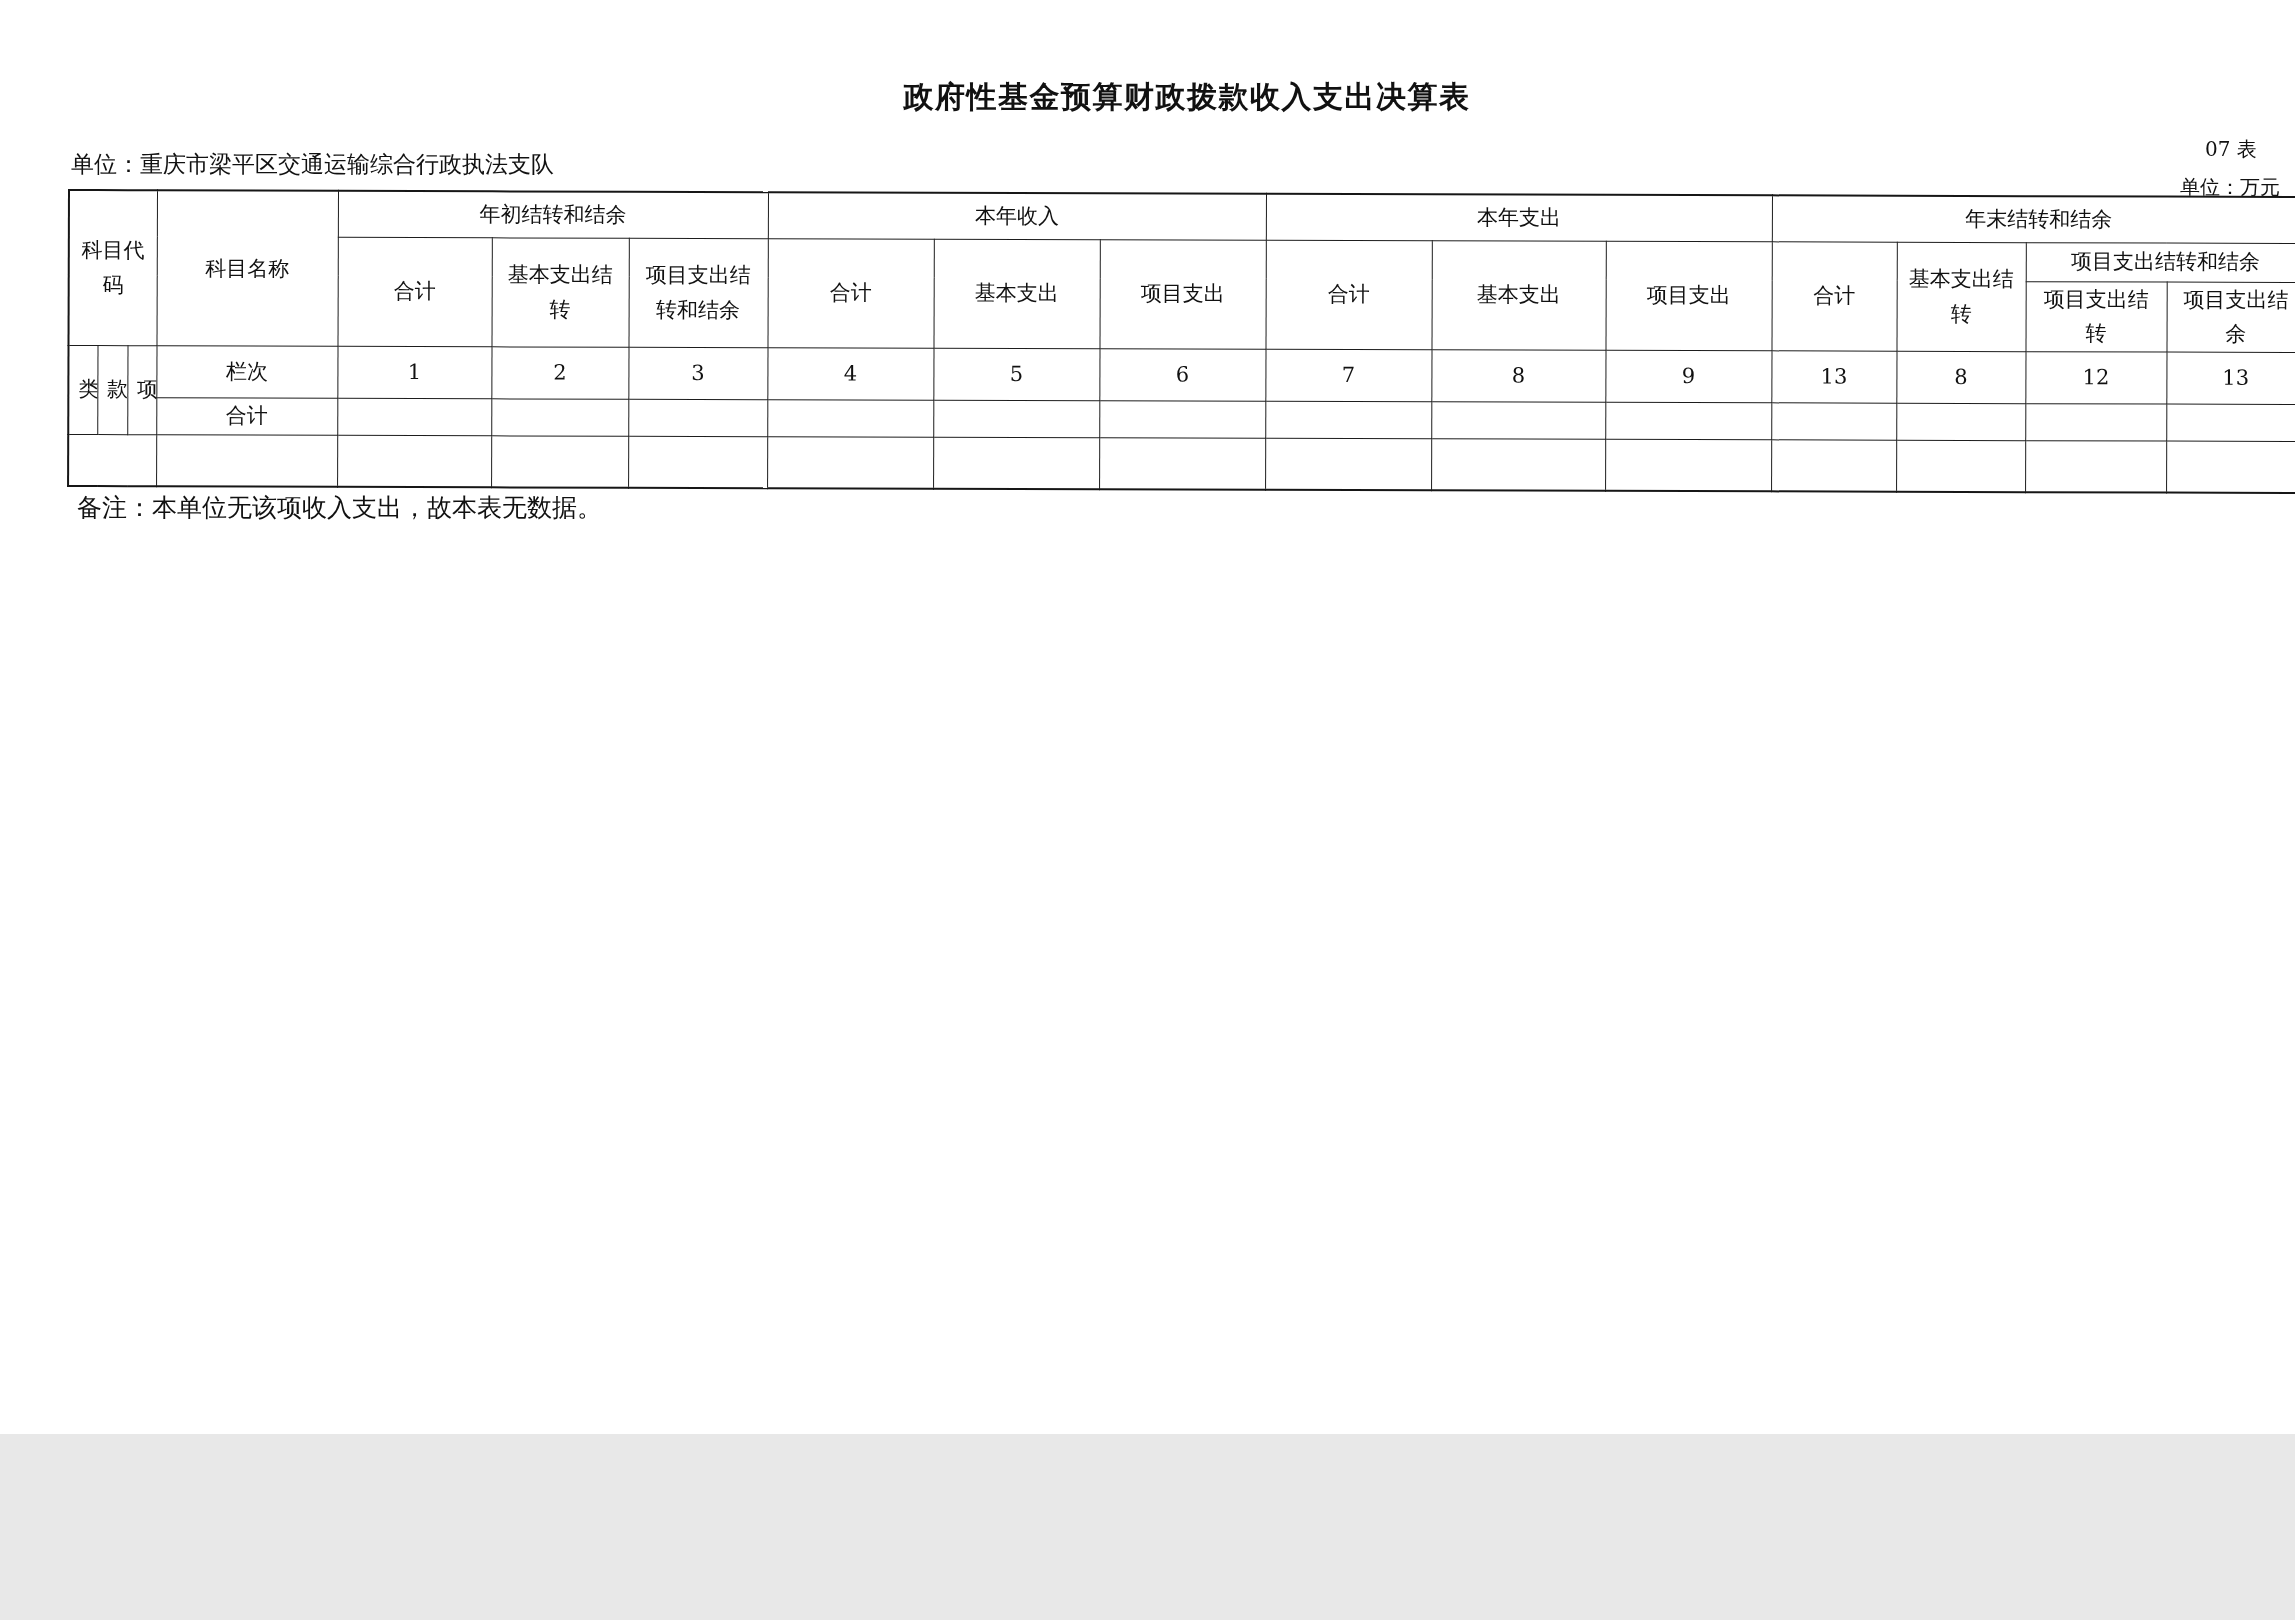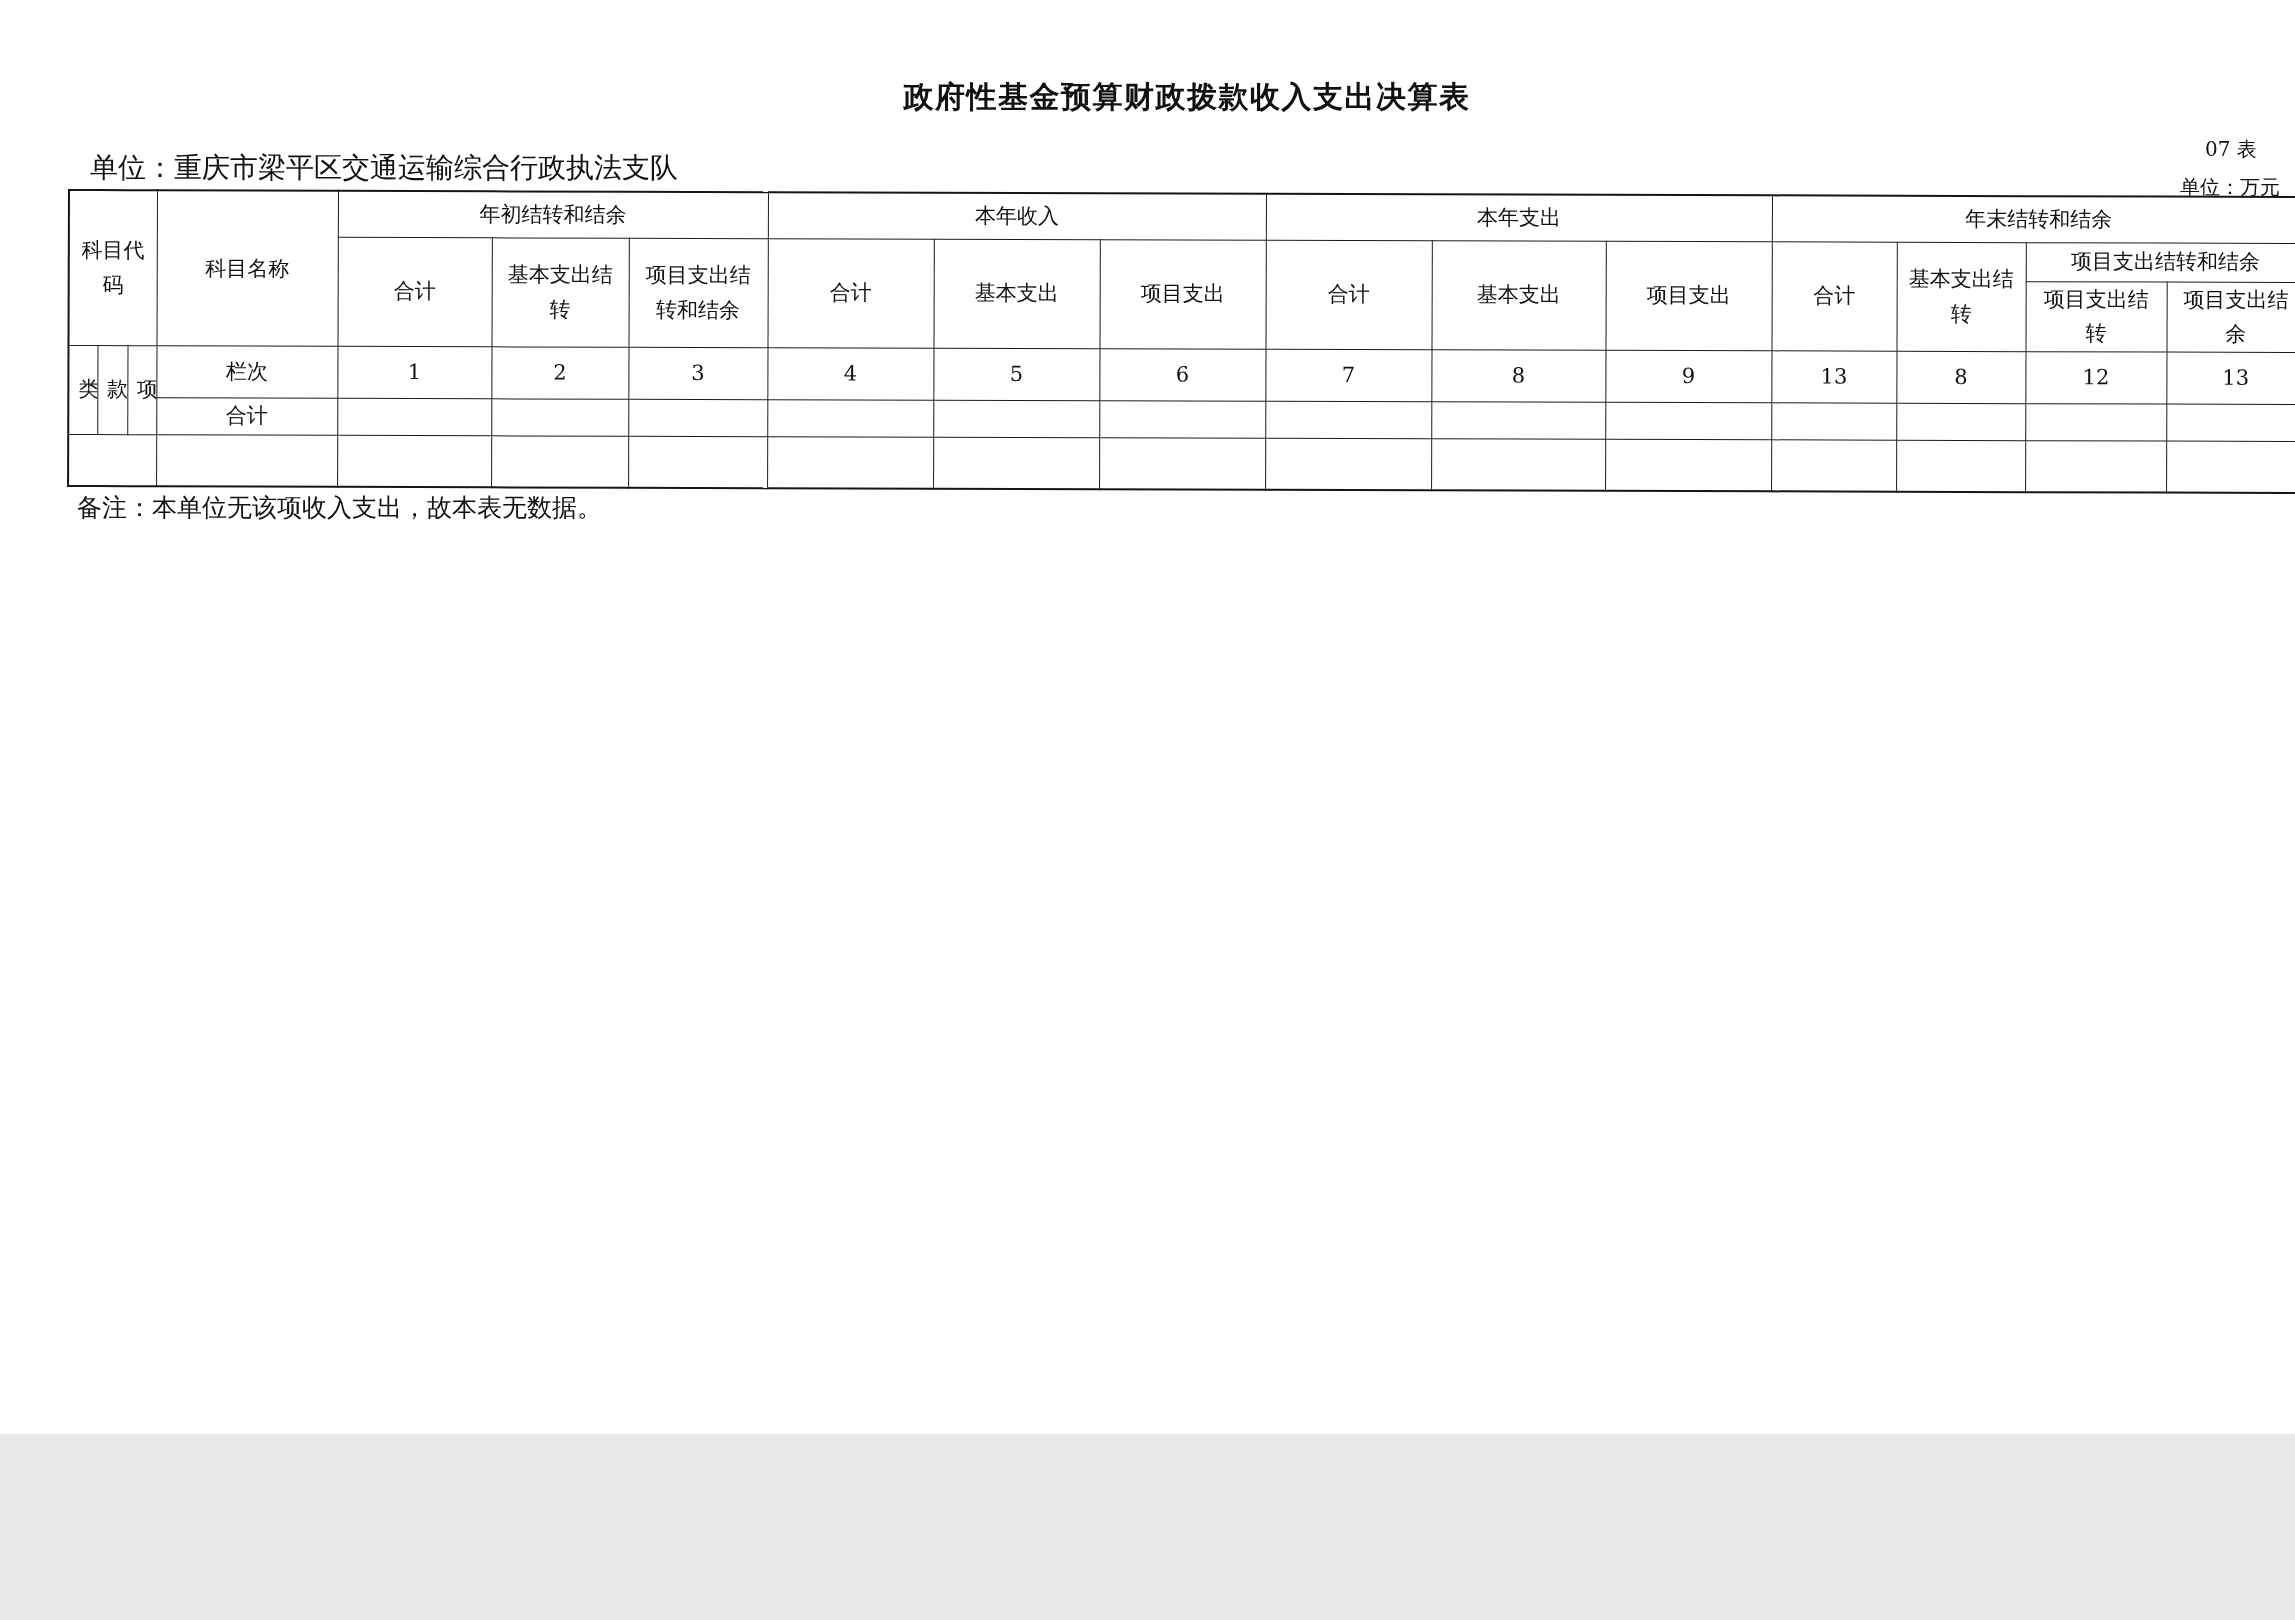--- a/index.html
+++ b/index.html
@@ -23,22 +23,22 @@
     width: 2238px;
     text-align: center;
     font-size: 30px;
     font-weight: bold;
     letter-spacing: 1.5px;
     white-space: nowrap;
   }
   .unit-line {
     position: absolute;
     top: 149px;
-    left: 90px;
-    font-size: 28px;
+    left: 71px;
+    font-size: 23px;
     white-space: nowrap;
     text-align: center;
   }
   .table-no {
     position: absolute;
     top: 136px;
     left: 2205px;
     font-size: 20px;
     white-space: nowrap;
     text-align: center;

